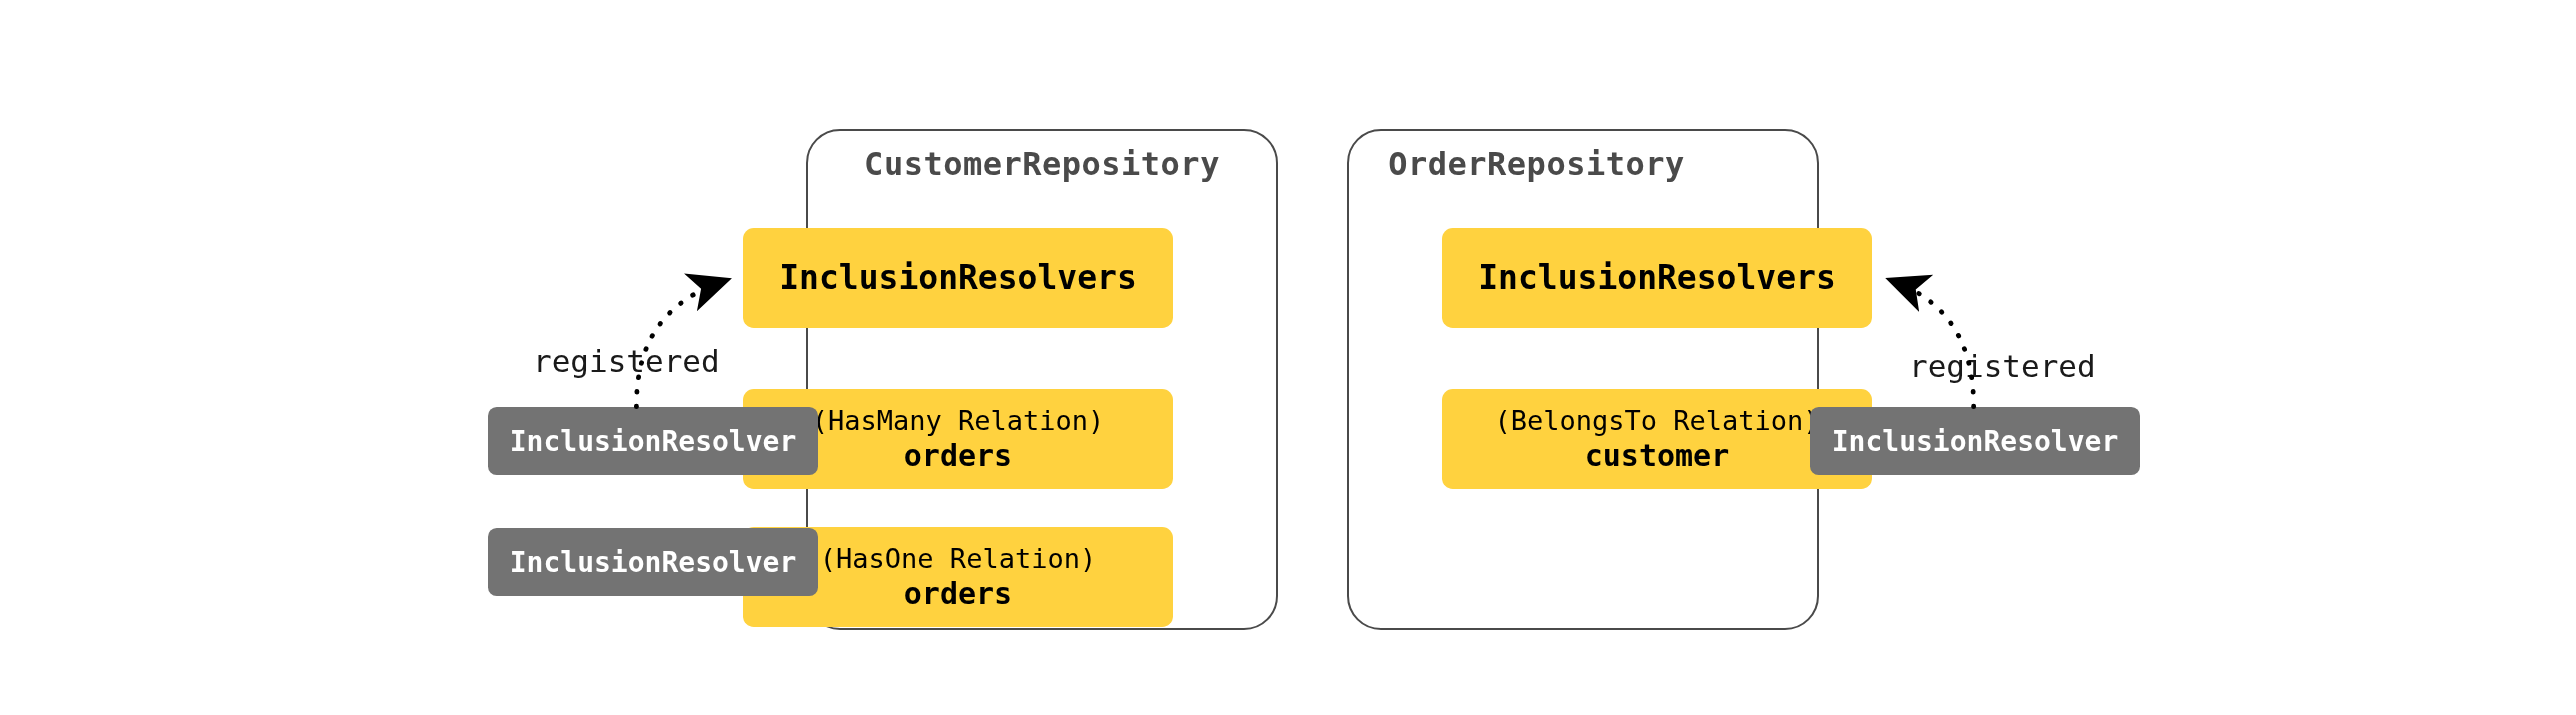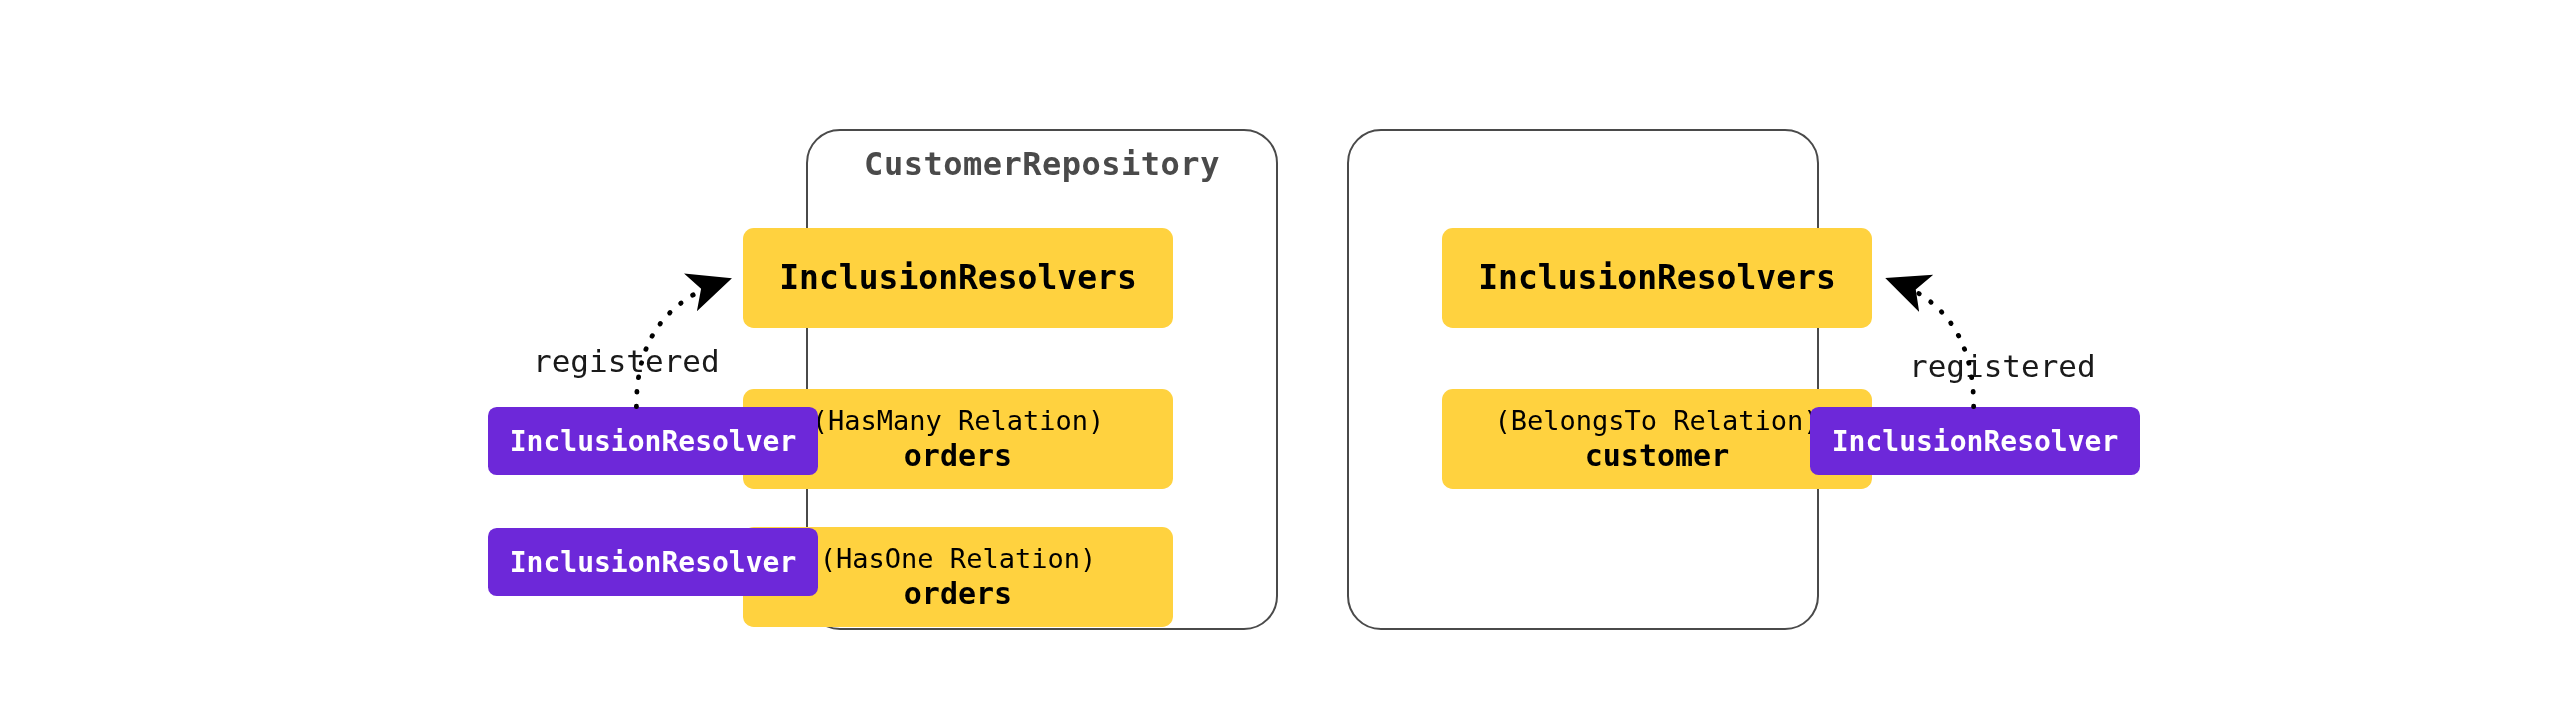--- a/index.html
+++ b/index.html
@@ -63,21 +63,21 @@
     color:#000000;
     font-family:"DejaVu Sans Mono","Liberation Mono",monospace;
     font-weight:bold;
     font-size:30px;
     white-space:nowrap;
     line-height:1.15;
     margin-top:3.2px;
   }
   .blue-box{
     position:absolute;
-    background:#6d28d9;
+    background:#737373;
     border-radius:8.7px;
     z-index:5;
     display:flex;
     align-items:center;
     justify-content:center;
     box-sizing:border-box;
   }
   .blue-label{
     color:#ffffff;
     font-family:"DejaVu Sans Mono","Liberation Mono",monospace;
@@ -130,20 +130,21 @@
   </div>
 
   <div class="blue-box" style="left:488px; top:528px; width:330px; height:68px;">
     <span class="blue-label">InclusionResolver</span>
   </div>
 
   <div class="edge-label" style="left:533px; top:343px;">registered</div>
 
   <div class="container-box" style="left:1347px; top:129px; width:472px; height:501px;"></div>
 
+  <div class="container-title" style="left:1347px; top:145px; width:379px;">OrderRepository</div>
 
   <div class="yellow-box" style="left:1442px; top:228px; width:430px; height:100px;">
     <span class="yellow-title">InclusionResolvers</span>
   </div>
 
   <div class="yellow-box" style="left:1442px; top:389px; width:430px; height:100px;">
     <span class="rel-type">(BelongsTo Relation)</span>
     <span class="rel-name">customer</span>
   </div>
 

